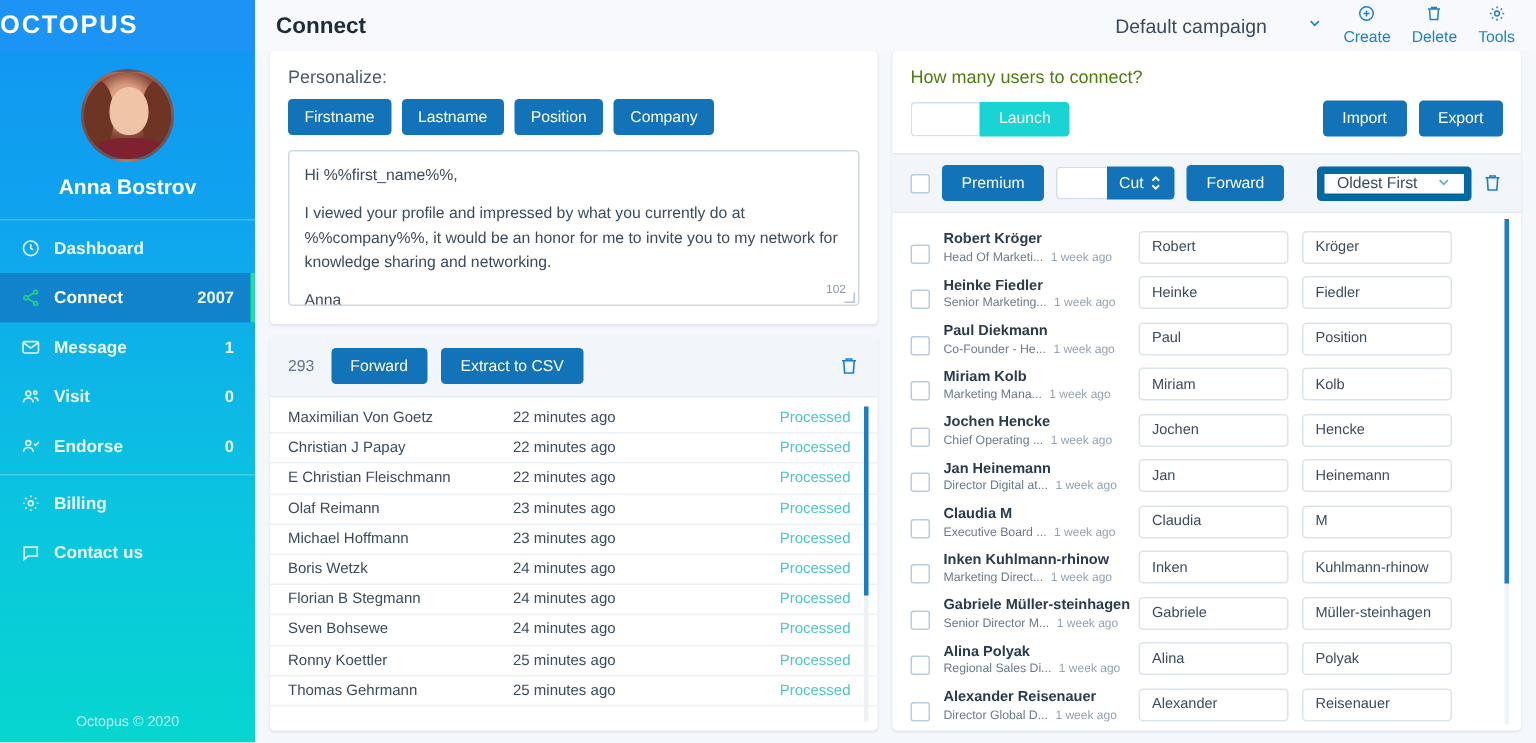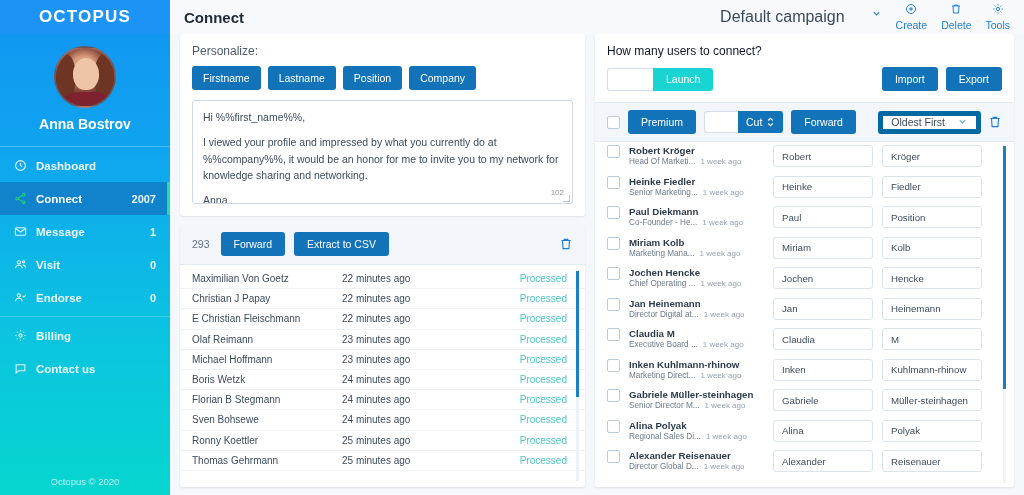--- a/index.html
+++ b/index.html
@@ -11,21 +11,21 @@
   }
   .app { display: flex; width: 1024px; height: 495px; }
 
   
   .sidebar {
     width: 170px; height: 495px; flex: 0 0 170px;
     background: linear-gradient(180deg,#1294f2 0%,#0fa3ef 28%,#0bc4e0 68%,#06d6cf 100%);
     position: relative; color: #fff;
   }
   .logo-bar {
-    height: 34px; display: flex; align-items: center; justify-content: center;
+    height: 34px; display: flex; align-items: center; justify-content: flex-start;
     background: #1b94f5;
   }
   .logo-text {
     font-size: 17px; font-weight: bold; letter-spacing: 1.2px; color: #fff;
   }
   .profile { padding: 12px 0 10px; text-align: center; }
   .avatar {
     width: 62px; height: 62px; border-radius: 50%; margin: 0 auto;
     background: radial-gradient(circle at 48% 36%, #e9b79c 0%, #d79a7c 26%, #8a4a3a 46%, #5b2a26 62%, #2d3a57 100%);
     border: 2px solid rgba(255,255,255,.18); overflow: hidden; position: relative;
@@ -67,21 +67,21 @@
 
   
   .main { flex: 1; height: 495px; display: flex; flex-direction: column; background: #f4f7fb; }
   .topbar {
     height: 34px; background: #f7f9fc; display: flex; align-items: center;
     padding: 0 14px; flex: 0 0 34px;
   }
   .page-title { font-size: 15px; font-weight: bold; color: #1d2b3a; }
   .topbar-right { margin-left: auto; display: flex; align-items: center; gap: 14px; }
   .campaign-sel {
-    display:flex; align-items:flex-start; gap:26px; font-size:16px; color:#3a4a5c; cursor:pointer;
+    display:flex; align-items:flex-start; gap:26px; font-size:13px; color:#3a4a5c; cursor:pointer;
   }
   .tb-action {
     display:flex; align-items:center; gap:4px; font-size:10.5px; color:#1d7fd4; cursor:pointer;flex-direction:column;
   }
 
   .content { flex: 1; display: flex; gap: 10px; padding: 0 10px 8px 10px; min-height: 0; }
   .col-left { width: 405px; flex: 0 0 405px; display:flex; flex-direction:column; gap: 8px; min-height:0;}
   .col-right { flex: 1; display:flex; flex-direction:column; min-height:0;}
 
   .card { background:#fff; border-radius:3px; box-shadow:0 1px 2px rgba(30,50,80,.10); }
@@ -124,21 +124,21 @@
   .proc-row .ptime { flex:1; }
   .proc-row .pstat { color:#4cc6c9; }
   .vscroll {
     position:absolute; right:6px; top:6px; bottom:6px; width:3px; background:#eef2f6;
   }
   .vscroll i { position:absolute; left:0; top:0; width:3px; height:60%; background:#1b7fc4; display:block;}
 
   
   .rcard { display:flex; flex-direction:column; flex:1; min-height:0; }
   .rhead { padding: 10px 12px 11px; }
-  .rhead-title { font-size:12px; color:#0f172a; margin-bottom:9px; }
+  .rhead-title { font-size:12px; color:#4d7c0f; margin-bottom:9px; }
   .rhead-row { display:flex; align-items:center; }
   .launch-group { display:flex; }
   .launch-input {
     width:46px; height:23px; border:1px solid #d5dee8; border-right:none;
     border-radius:3px 0 0 3px; background:#fff;
   }
   .launch-btn {
     background:#1ad4d4; color:#fff; border:none; border-radius:0 3px 3px 0;
     font-size:10.5px; padding:0 13px; height:23px; cursor:pointer;
   }
@@ -158,30 +158,30 @@
     background:#1273b8;color:#fff;border:none;border-radius:0 3px 3px 0;font-size:10.5px;
     padding:0 8px;height:22px;display:flex;align-items:center;gap:4px;cursor:pointer;
   }
   .sort-wrap{ margin-left:auto; display:flex; align-items:center; gap:7px;}
   .sort-sel{
     display:flex;align-items:flex-start;gap:12px;border:5px solid #0369a1;border-radius:3px;
     background:#fff;height:23px;padding:0 8px;font-size:10.5px;color:#3b4b5c;cursor:pointer;
   }
 
   .rlist { flex:1; overflow:hidden; position:relative; padding-top:3px; }
-  .crow { display:flex; align-items:flex-start; height:30.5px; padding: 0 22px 0 12px; }
+  .crow { display:flex; align-items:flex-end; height:30.5px; padding: 0 22px 0 12px; }
   .crow .cb { margin-right:9px; }
   .cinfo { width:130px; }
   .cname { font-size:9.7px; font-weight:bold; color:#2b3b4c; line-height:1.25;
            white-space:nowrap; overflow:hidden; text-overflow:ellipsis; }
   .cmeta { display:flex; gap:5px; align-items:baseline; }
   .ctitle { font-size:8.2px; color:#6a7a8a; max-width:75px; white-space:nowrap;
             overflow:hidden; text-overflow:ellipsis; }
   .cwhen { font-size:8px; color:#93a2b2; white-space:nowrap; }
-  .cfields { display:flex; gap:9px; margin-left:14px; }
+  .cfields { display:flex; gap:9px; }
   .cfield {
     width:100px; height:22px; border:1px solid #dbe3ec; border-radius:3px; background:#fff;
     display:flex; align-items:center; padding:0 8px; font-size:9.7px; color:#3b4b5c;
     white-space:nowrap; overflow:hidden;
   }
   .rscroll { position:absolute; right:8px; top:4px; bottom:4px; width:3px; background:#f0f3f7; }
   .rscroll i { position:absolute; left:0; top:0; width:3px; height:72%; background:#1b7fc4; display:block;}
   svg { display:block; }
 </style>
 </head>

